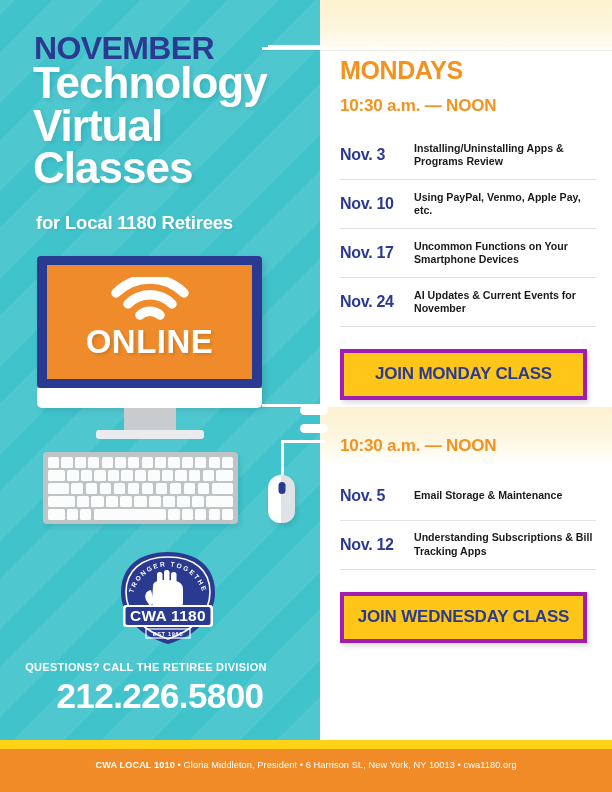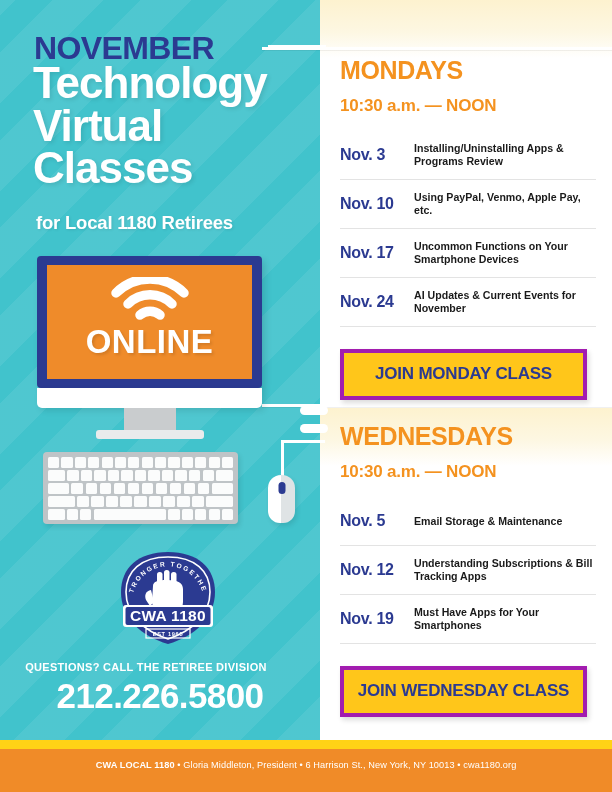--- a/index.html
+++ b/index.html
@@ -442,36 +442,31 @@
       </div>
       <div class="row">
         <div class="row-date">Nov. 24</div>
         <div class="row-topic">AI Updates &amp; Current Events for November</div>
       </div>
     </div>
     <button class="cta">JOIN MONDAY CLASS</button>
   </div>
 
   <div class="sched sched-wed">
-    <div class="day">WEDNESDAYS</div>
     <div class="time">10:30 a.m. — NOON</div>
     <div class="rows">
       <div class="row">
         <div class="row-date">Nov. 5</div>
         <div class="row-topic">Email Storage &amp; Maintenance</div>
       </div>
       <div class="row">
         <div class="row-date">Nov. 12</div>
         <div class="row-topic">Understanding Subscriptions &amp; Bill Tracking Apps</div>
       </div>
-      <div class="row">
-        <div class="row-date">Nov. 19</div>
-        <div class="row-topic">Must Have Apps for Your Smartphones</div>
-      </div>
     </div>
     <button class="cta">JOIN WEDNESDAY CLASS</button>
   </div>
 
   <div class="bar-yellow"></div>
   <div class="bar-orange"></div>
-  <div class="footer-text"><b>CWA LOCAL 1180</b><span> • Gloria Middleton, President • 6 Harrison St., New York, NY 10013 • cwa1180.org</span></div>
+  <div class="footer-text"><b>CWA LOCAL 1010</b><span> • Gloria Middleton, President • 6 Harrison St., New York, NY 10013 • cwa1180.org</span></div>
 
 </div>
 
 </body></html>

